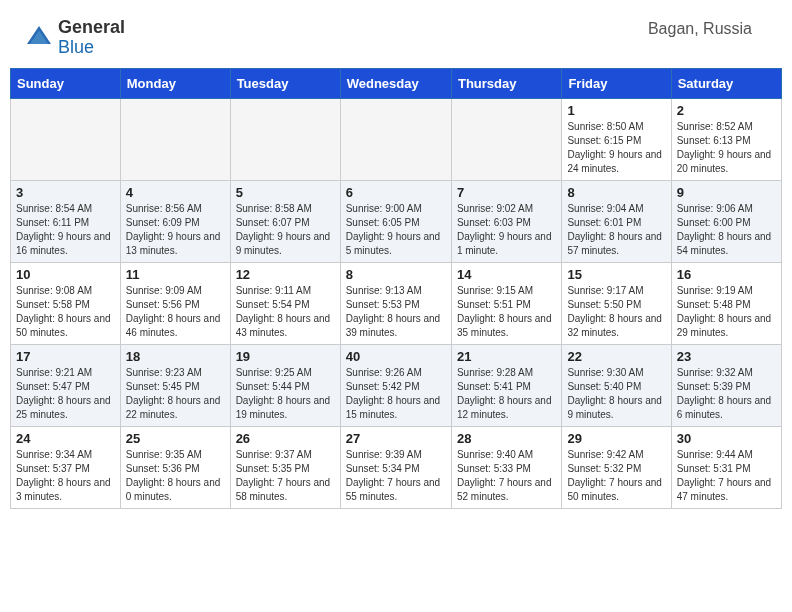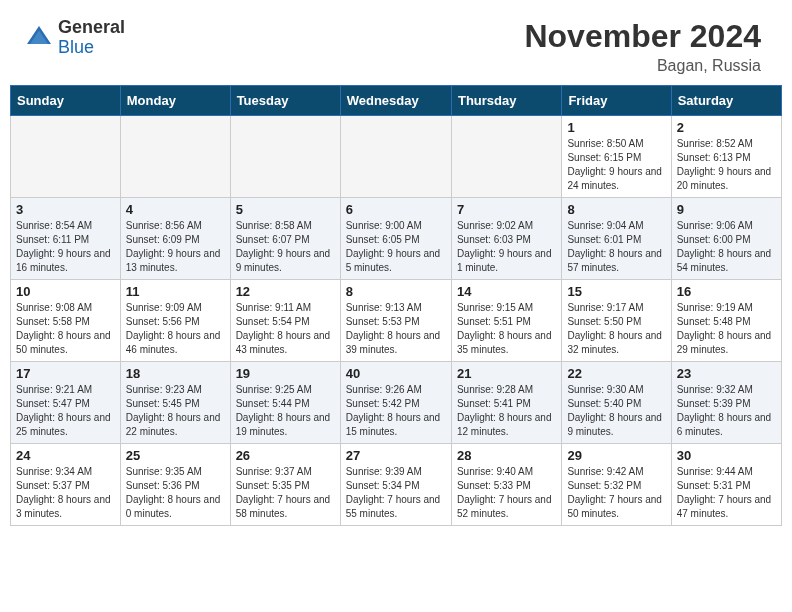--- a/index.html
+++ b/index.html
@@ -7,21 +7,21 @@
       font-family: Arial, sans-serif;
       background: #fff;
       width: 792px;
       min-height: 612px;
       overflow: hidden;
     }
     .header {
       display: flex;
       justify-content: space-between;
       align-items: flex-start;
-      padding: 18px 31px 10px 24px;
+      padding: 18px 40px 10px 24px;
       gap: 18px;
     }
     .logo {
       display: flex;
       align-items: center;
       gap: 4px;
     }
     .logo-text {
       display: flex;
       flex-direction: column;
@@ -56,21 +56,21 @@
     }
     .calendar {
       width: 100%;
       border-collapse: collapse;
       padding: 0 10px;
     }
     .calendar-wrapper {
       padding: 0 10px 10px 10px;
     }
     .calendar th {
-      background-color: #0c4a6e;
+      background-color: #1d4ed8;
       color: #fff;
       font-size: 13px;
       font-weight: bold;
       padding: 7px 6px;
       text-align: left;
       border: 1px solid #2a6db5;
     }
     .calendar td {
       border: 1px solid #ccc;
       vertical-align: top;
@@ -114,21 +114,20 @@
     <svg class="logo-icon" viewBox="0 0 40 40">
       <polygon points="20,4 36,28 4,28" fill="#2a6db5"></polygon>
       <polygon points="20,10 32,28 8,28" fill="#5a9fd4" opacity="0.5"></polygon>
     </svg>
     <div class="logo-text">
       <span class="logo-general">General</span>
       <span class="logo-blue">Blue</span>
     </div>
   </div>
   <div class="title-block">
-    <div class="month-title">November 2024</div>
     <div class="location">Bagan, Russia</div>
   </div>
 </div>
 
 <div class="calendar-wrapper">
   <table class="calendar">
     <thead>
       <tr>
       <th>Sunday</th>
           <th>Monday</th>

